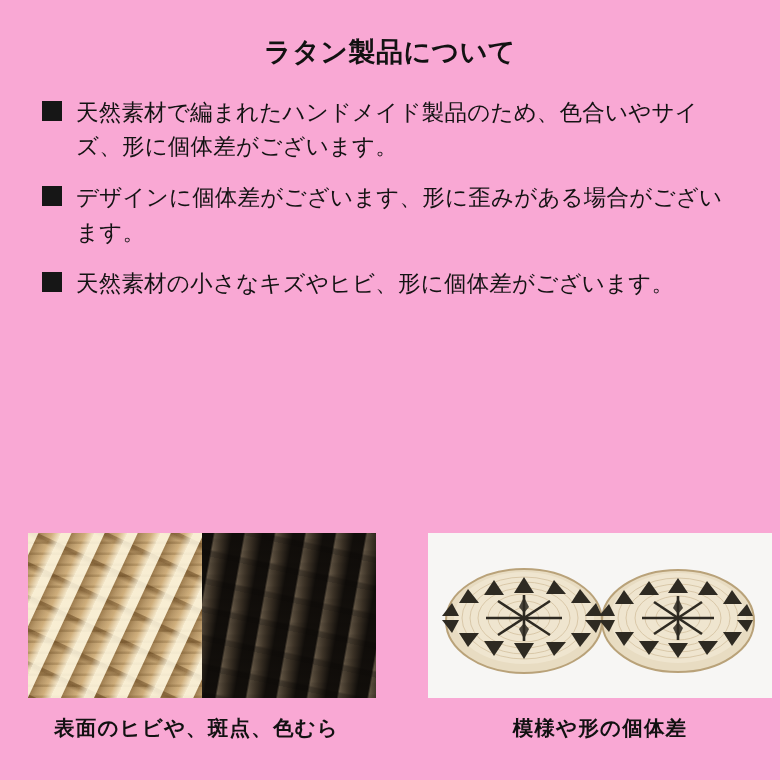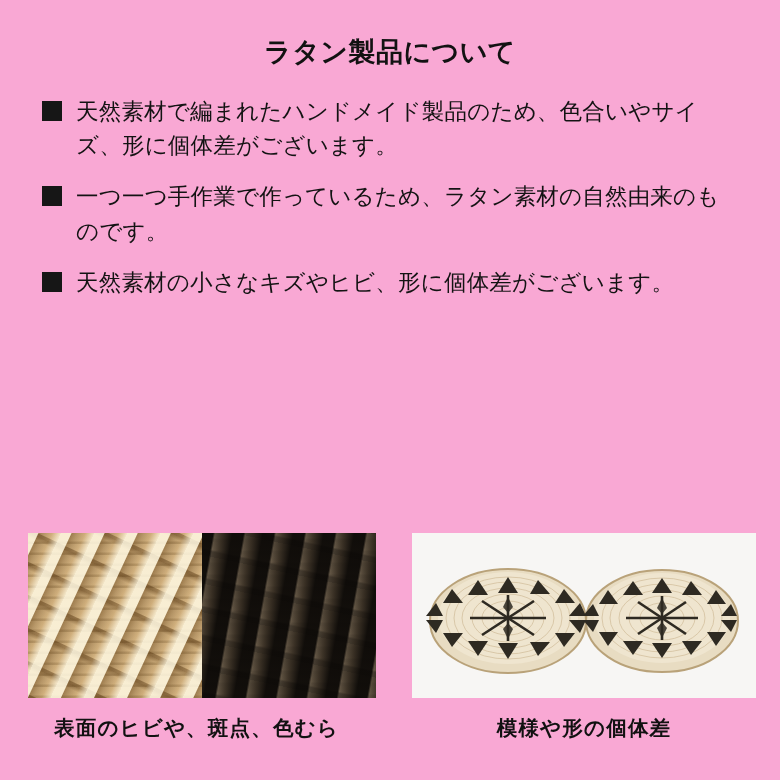--- a/index.html
+++ b/index.html
@@ -30,21 +30,20 @@
     color: #121212;
   }
   .notes {
     margin: 26px 0 0 0;
     padding: 0 40px 0 42px;
   }
   .note {
     display: flex;
     align-items: flex-start;
     margin-bottom: 17px;
-    font-family: Liberation Mono, monospace;
   }
   .bullet {
     flex: 0 0 auto;
     width: 20px;
     height: 20px;
     background: #161616;
     margin-top: 5px;
     margin-right: 14px;
   }
   .note-text {
@@ -60,21 +59,21 @@
     left: 0;
     top: 533px;
     width: 780px;
     height: 247px;
   }
   .photo-group {
     position: absolute;
     top: 0;
   }
   .group-left { left: 28px; width: 348px; }
-  .group-right { left: 412px; width: 344px; }
+  .group-right { left: 428px; width: 344px; }
   .img-row {
     display: flex;
     gap: 0;
   }
   .img {
     height: 165px;
     overflow: hidden;
     position: relative;
   }
   .img-left { width: 174px; }
@@ -121,21 +120,21 @@
 
   <div class="notes">
 
     <div class="note">
       <span class="bullet"></span>
       <span class="note-text">天然素材で編まれたハンドメイド製品のため、色合いやサイズ、形に個体差がございます。</span>
     </div>
 
     <div class="note">
       <span class="bullet"></span>
-      <span class="note-text">一つ一つ手作業で作っているため、ラタン素材の自然由来のものです。</span>
+      <span class="note-text">デザインに個体差がございます、形に歪みがある場合がございます。</span>
     </div>
 
 
     <div class="note">
       <span class="bullet"></span>
       <span class="note-text">天然素材の小さなキズやヒビ、形に個体差がございます。</span>
     </div>
 
 
   </div>

